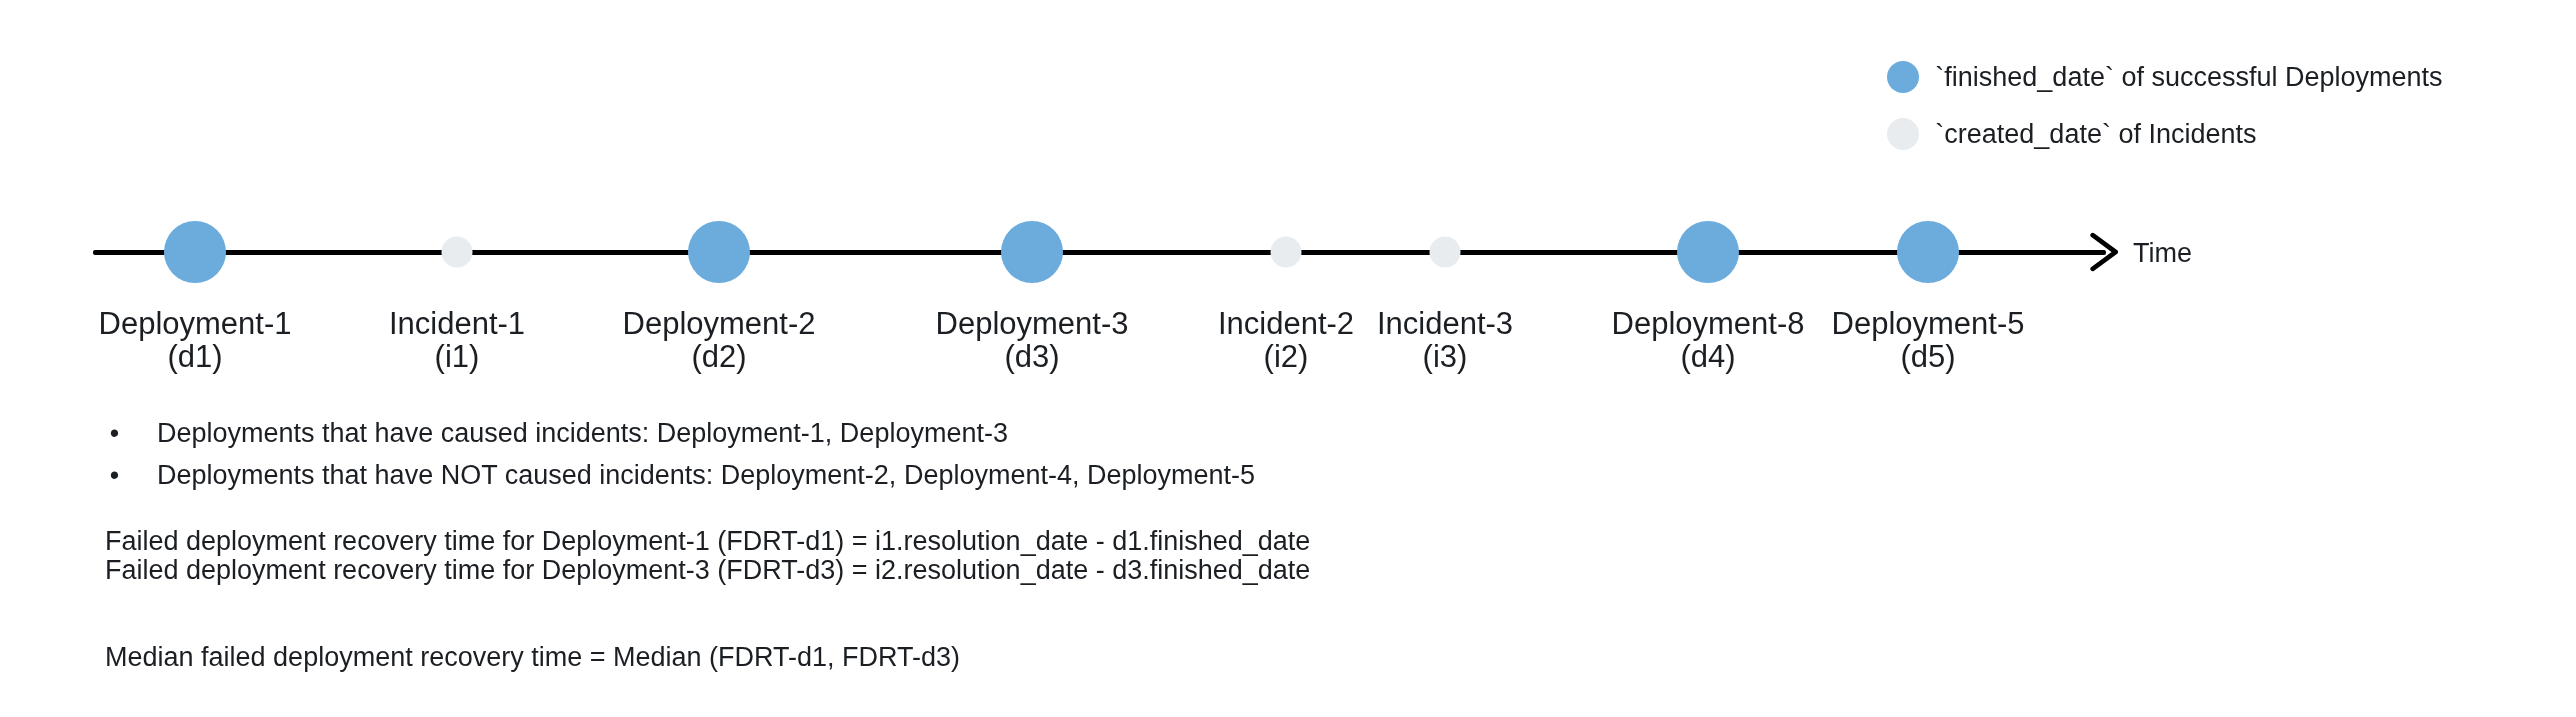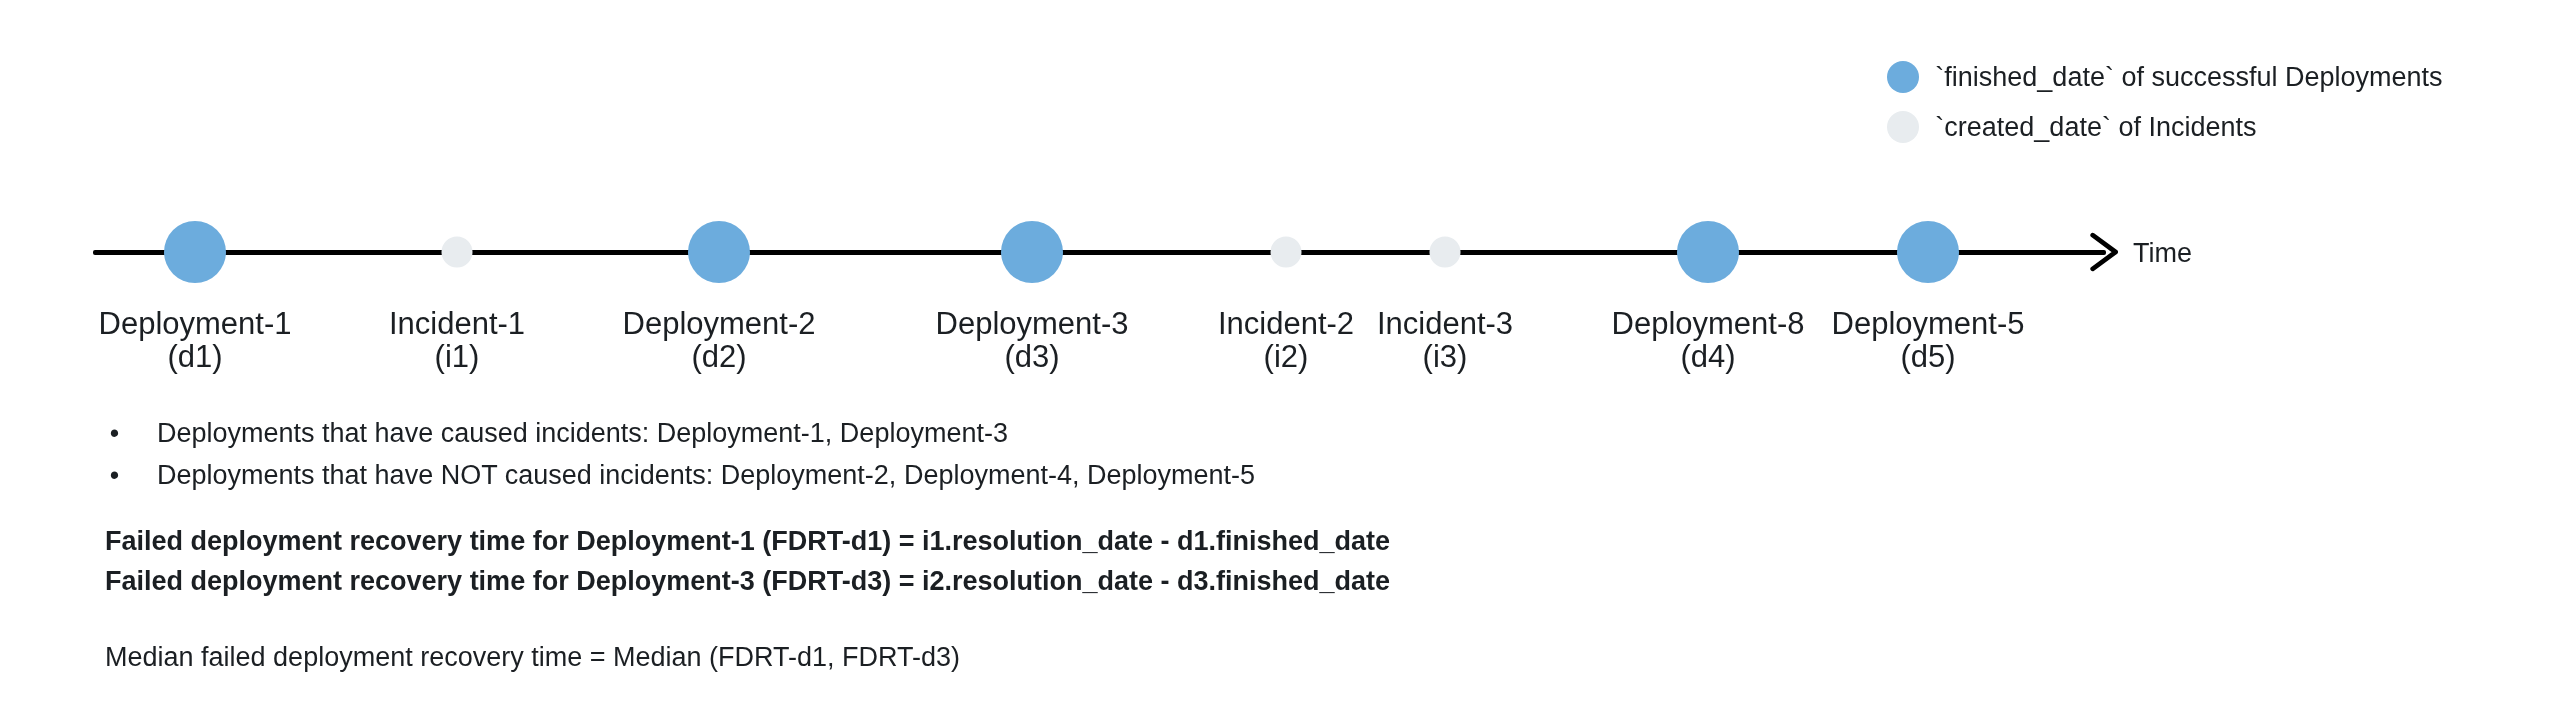--- a/index.html
+++ b/index.html
@@ -23,21 +23,21 @@
     overflow: hidden;
   }
 
   
   .legend {
     position: absolute;
     left: 1887px;
     top: 61px;
     display: flex;
     flex-direction: column;
-    gap: 18px;
+    gap: 25px;
   }
   .legend-row { display: flex; align-items: center; gap: 16.3px; }
   .legend-dot {
     width: 32px; height: 32px;
     border-radius: 50%;
     flex: none;
   }
   .legend-dot.deployment { background: var(--deployment-blue); }
   .legend-dot.incident   { background: var(--incident-gray); }
   .legend-label {
@@ -107,24 +107,22 @@
     text-align: center;
   }
   .bullet-text { white-space: nowrap; margin-left: 20px; }
 
   .formulas {
     position: absolute;
     left: 105px;
     top: 527px;
     display: flex;
     flex-direction: column;
-    gap: 11px;
     font-size: 27px;
     line-height: 28.5px;
-    font-weight: bold;
   }
   .formula-row { white-space: nowrap; }
 
   .median {
     position: absolute;
     left: 105px;
     top: 643px;
     font-size: 27px;
     line-height: 28.5px;
     font-weight: 400;

